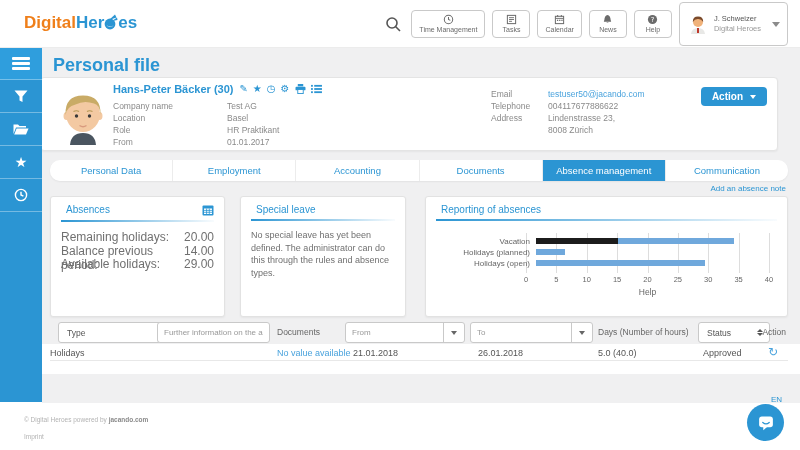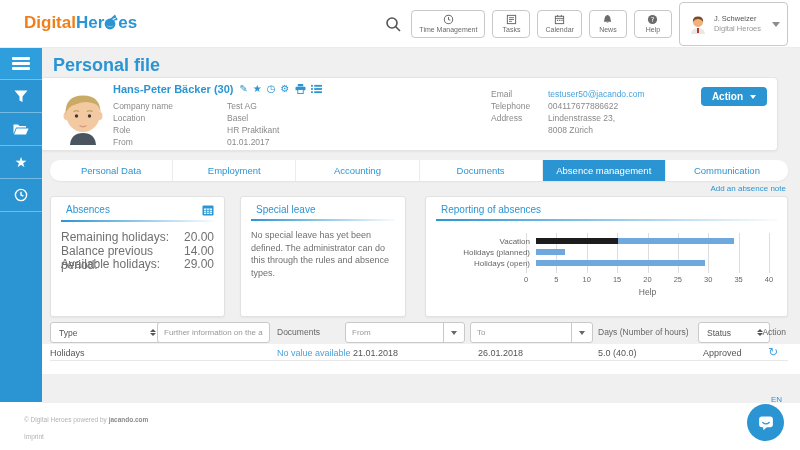--- a/index.html
+++ b/index.html
@@ -404,21 +404,21 @@
           <span class="ctick" style="left: 62.5%;">25</span>
           <span class="ctick" style="left: 75%;">30</span>
           <span class="ctick" style="left: 87.5%;">35</span>
           <span class="ctick" style="left: 100%;">40</span>
         </div>
       <div class="chart-xlabel">Help</div>
     </div>
   </div>
 
   <div class="filter-row">
-    <div class="fsel" style="left:0; width:113px;">
+    <div class="fsel" style="left:8px; width:113px;">
       <span>Type</span>
       <span class="stepper">
           <i class="up"></i>
           <i class="dn"></i>
         </span>
     </div>
     <input class="finput" style="left: 107px; width: 113px;" placeholder="Further information on the absence">
     <span class="flabel" style="left:227px;">Documents</span>
     <div class="fdate" style="left:295px; width:120px;">
       <input placeholder="From" style="">

